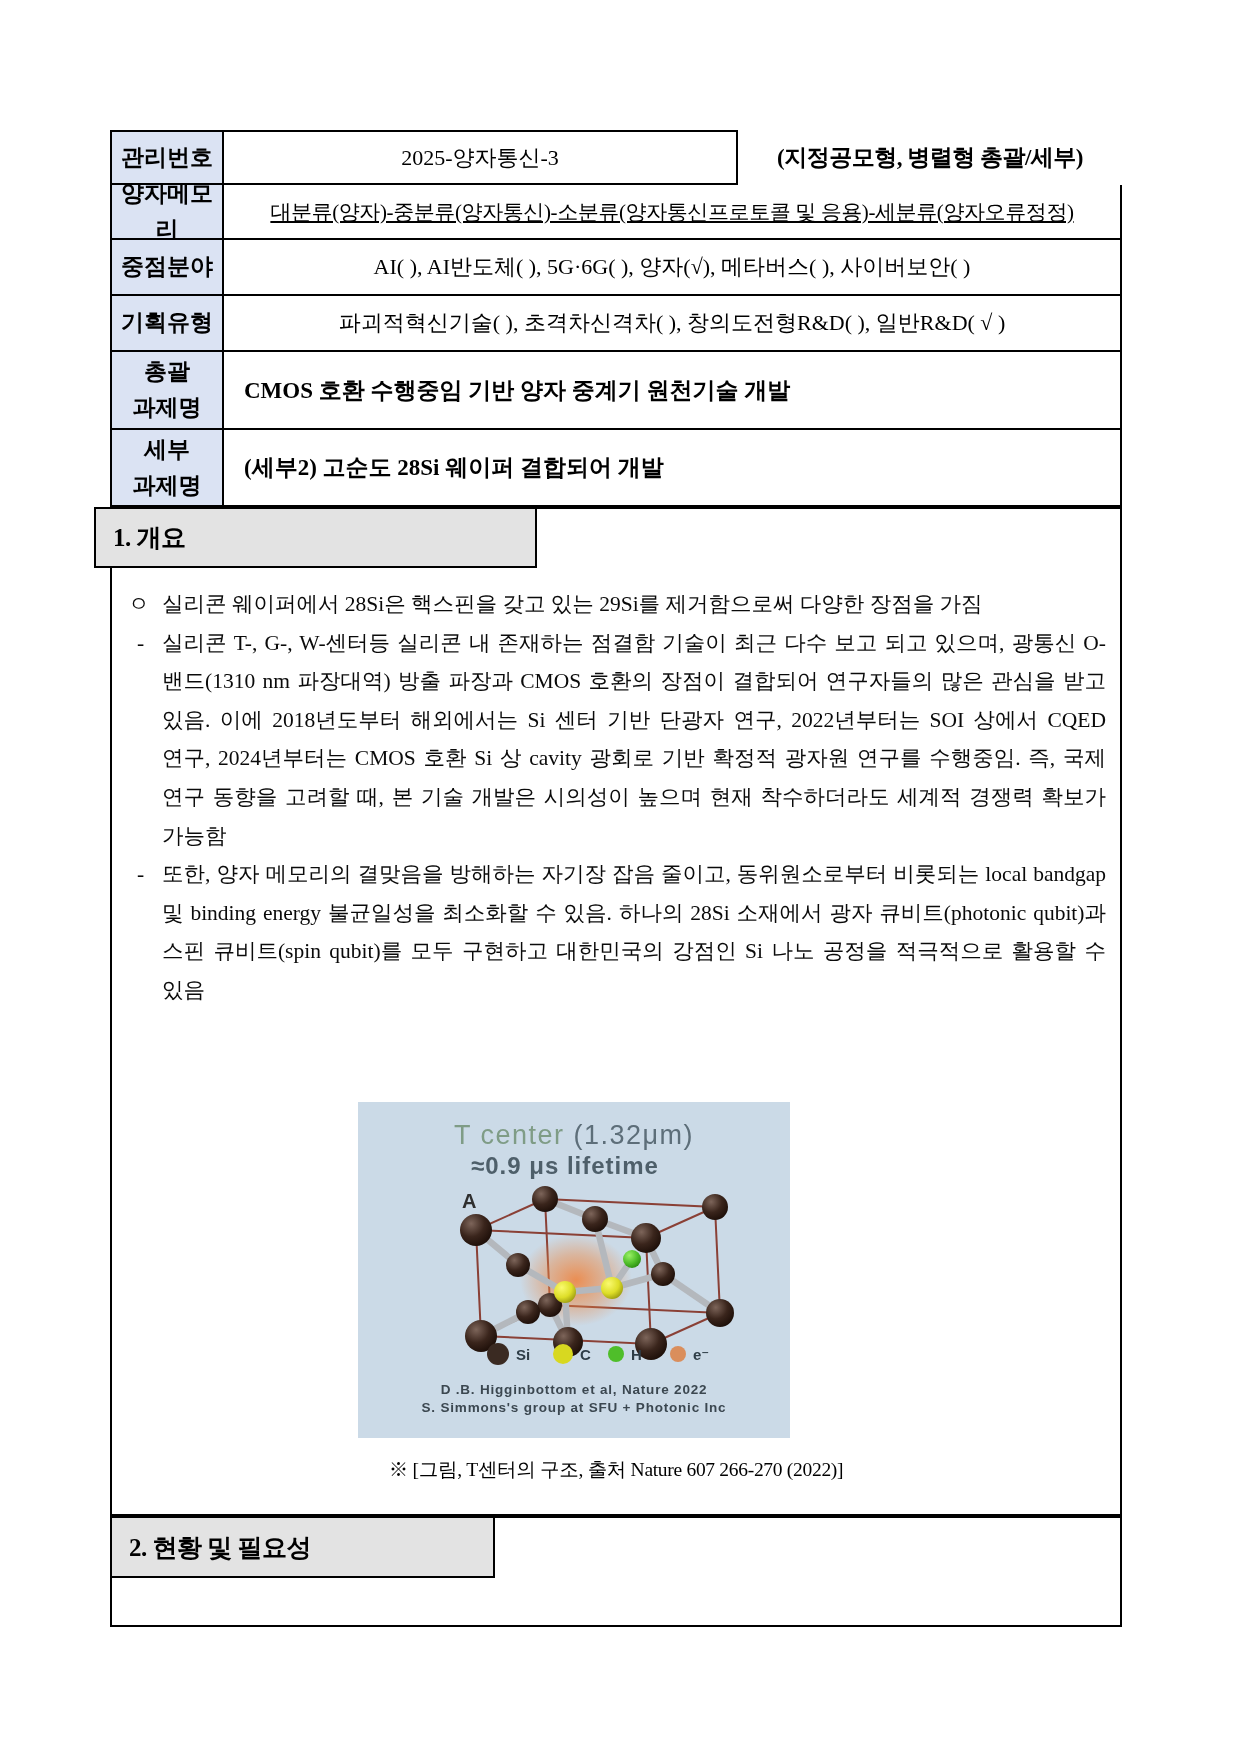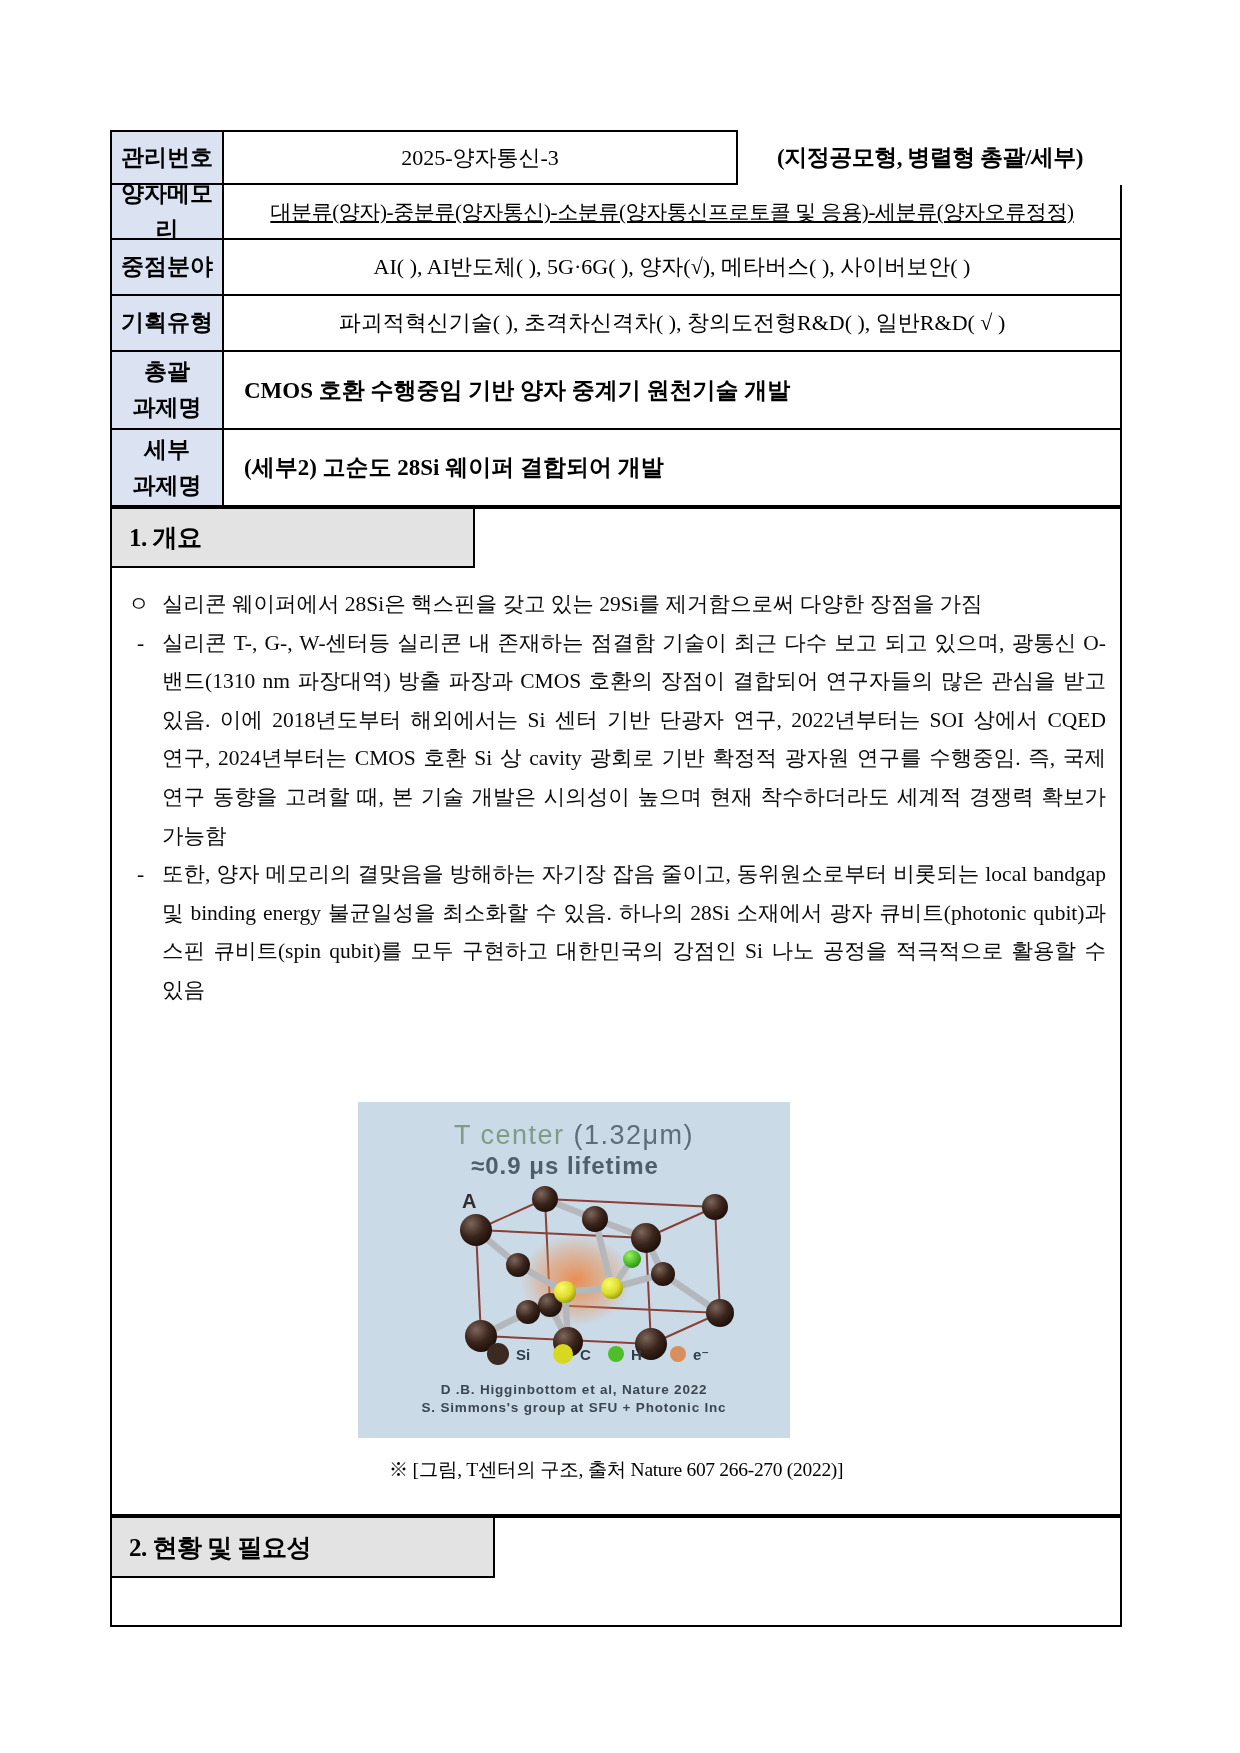--- a/index.html
+++ b/index.html
@@ -79,21 +79,21 @@
     <div class="trow" style="height:77px">
       <div class="cell hlabel">
         <span>세부</span>
         <span>과제명</span>
       </div>
       <div class="cell hval proj last">(세부2) 고순도 28Si 웨이퍼 결합되어 개발</div>
     </div>
   </div>
 
   <div class="secbox" style="left:110px; top:507px; width:1012px; height:1009px;"></div>
-  <div class="sechead" style="left:110px; top:507px; width:365px; height:61px;">1. 개요</div>
+  <div class="sechead" style="left:94px; top:507px; width:443px; height:61px;">1. 개요</div>
 
   <div class="bodytext">
     <div class="bitem">
       <div class="bmark">ㅇ</div>
       <div class="btxt">실리콘 웨이퍼에서 28Si은 핵스핀을 갖고 있는 29Si를 제거함으로써 다양한 장점을 가짐</div>
     </div>
     <div class="bitem">
       <div class="bmark dash">-</div>
       <div class="btxt">실리콘 T-, G-, W-센터등 실리콘 내 존재하는 점결함 기술이 최근 다수 보고 되고 있으며, 광통신 O-밴드(1310 nm 파장대역) 방출 파장과 CMOS 호환의 장점이 결합되어 연구자들의 많은 관심을 받고 있음. 이에 2018년도부터 해외에서는 Si 센터 기반 단광자 연구, 2022년부터는 SOI 상에서 CQED 연구, 2024년부터는 CMOS 호환 Si 상 cavity 광회로 기반 확정적 광자원 연구를 수행중임. 즉, 국제 연구 동향을 고려할 때, 본 기술 개발은 시의성이 높으며 현재 착수하더라도 세계적 경쟁력 확보가 가능함</div>
     </div>

